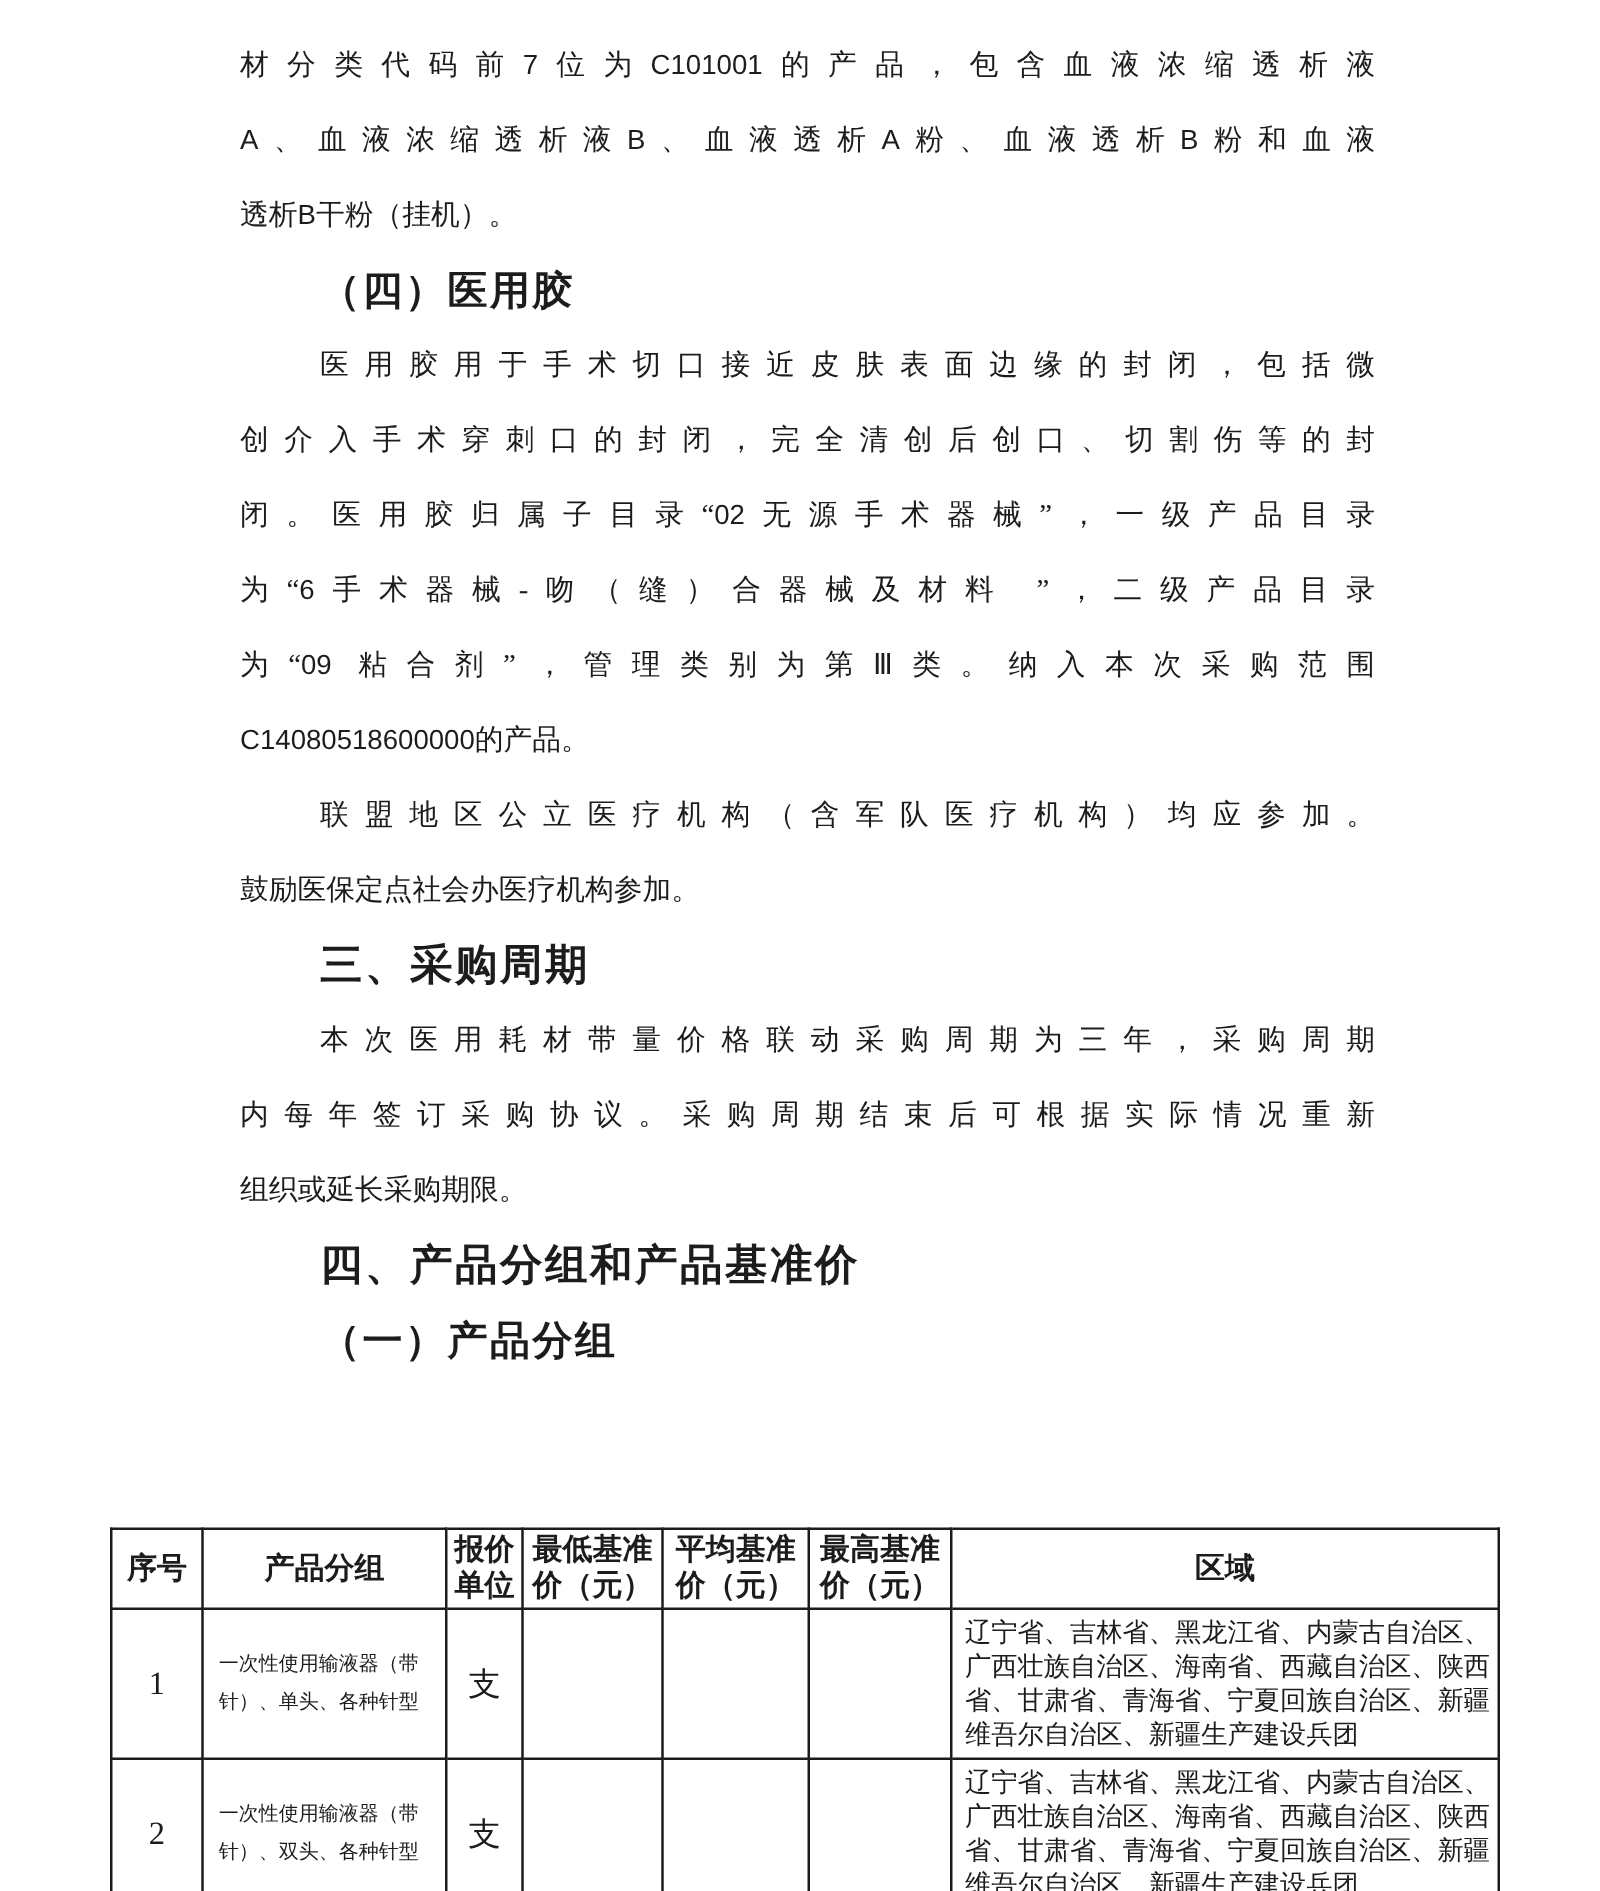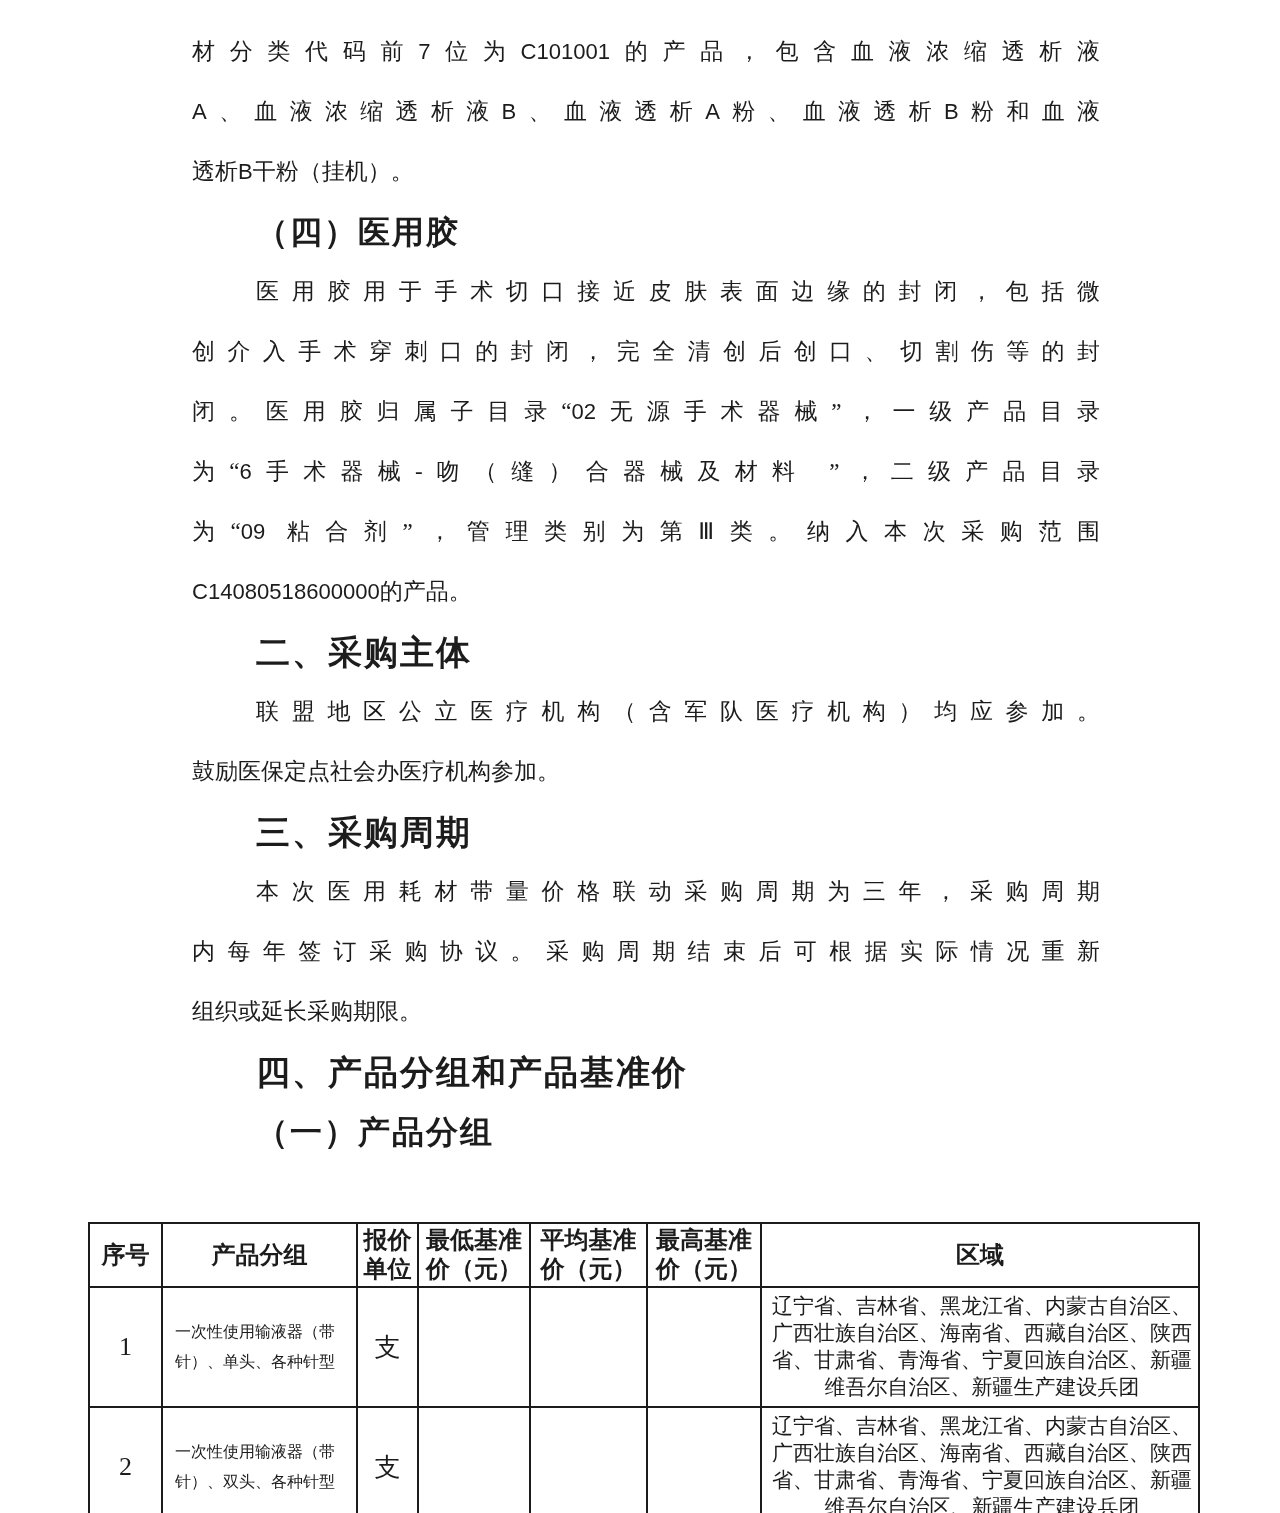--- a/index.html
+++ b/index.html
@@ -80,21 +80,21 @@
   td.c-no{ text-align:center; font-size:26px; }
   td.c-group{
     text-align:left;
     font-size:16px;
     line-height:30px;
     padding:6px 8px 6px 12px;
   }
   td.c-unit{ text-align:center; font-size:26px; }
   td.c-price{ }
   td.c-region{
-    text-align:center;
+    text-align:left;
     font-size:21px;
     line-height:27px;
     padding:5px 6px 5px 10px;
   }
   tr.data-row{ height:112px; }
 </style>
 </head>
 <body>
 
 <div class="page">
@@ -103,21 +103,20 @@
     <div class="doc-line just latwrap">材分类代码前<span class="lat">7</span>位为<span class="lat">C101001</span>的产品，包含血液浓缩透析液</div>
     <div class="doc-line just latwrap"><span class="lat">A</span>、血液浓缩透析液<span class="lat">B</span>、血液透析<span class="lat">A</span>粉、血液透析<span class="lat">B</span>粉和血液</div>
     <div class="doc-line endline latwrap">透析<span class="lat">B</span>干粉（挂机）。</div>
     <div class="doc-line h2 endline">（四）医用胶</div>
     <div class="doc-line just indent latwrap">医用胶用于手术切口接近皮肤表面边缘的封闭，包括微</div>
     <div class="doc-line just latwrap">创介入手术穿刺口的封闭，完全清创后创口、切割伤等的封</div>
     <div class="doc-line just latwrap">闭。医用胶归属子目录“<span class="lat">02</span>无源手术器械”，一级产品目录</div>
     <div class="doc-line just latwrap">为“<span class="lat">6</span>手术器械-吻（缝）合器械及材料 ”，二级产品目录</div>
     <div class="doc-line just latwrap">为“<span class="lat">09</span> 粘合剂”，管理类别为第Ⅲ类。纳入本次采购范围</div>
     <div class="doc-line endline latwrap"><span class="lat">C14080518600000</span>的产品。</div>
-    <div class="doc-line h1 endline">二、采购主体</div>
     <div class="doc-line just indent latwrap">联盟地区公立医疗机构（含军队医疗机构）均应参加。</div>
     <div class="doc-line endline latwrap">鼓励医保定点社会办医疗机构参加。</div>
     <div class="doc-line h1 endline">三、采购周期</div>
     <div class="doc-line just indent latwrap">本次医用耗材带量价格联动采购周期为三年，采购周期</div>
     <div class="doc-line just latwrap">内每年签订采购协议。采购周期结束后可根据实际情况重新</div>
     <div class="doc-line endline latwrap">组织或延长采购期限。</div>
     <div class="doc-line h1 endline">四、产品分组和产品基准价</div>
     <div class="doc-line h2 endline">（一）产品分组</div>
   </div>
 

